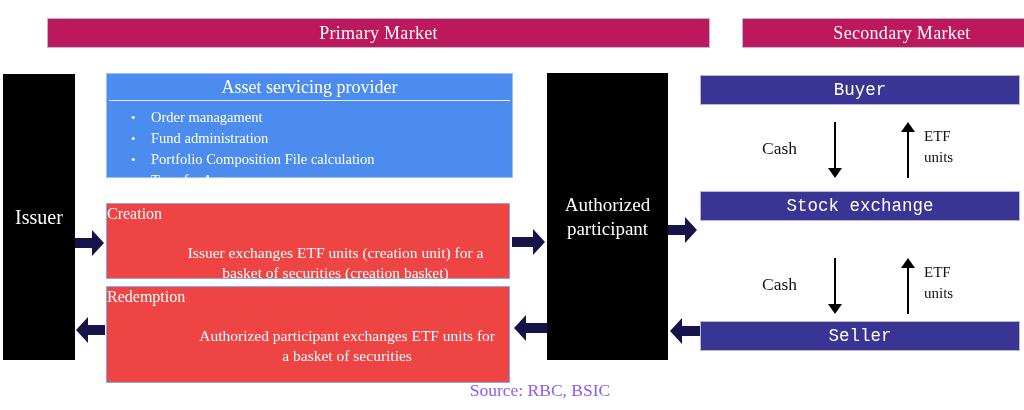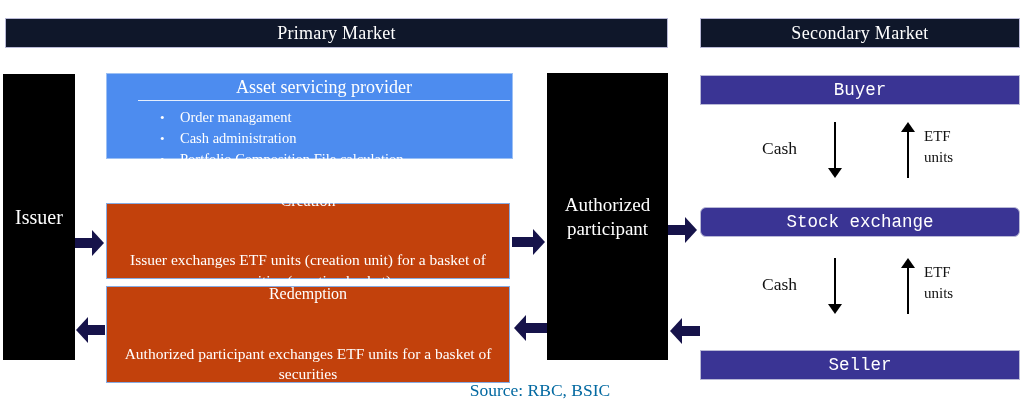--- a/index.html
+++ b/index.html
@@ -5,68 +5,68 @@
   html,body{margin:0;padding:0;background:#ffffff;}
   .stage{
     position:relative;
     width:1024px;height:410px;
     background:#ffffff;
     font-family:"Liberation Serif","DejaVu Serif",serif;
     overflow:hidden;
   }
   .box{position:absolute;box-sizing:border-box;color:#ffffff;}
   .hdr{
-    background:#0f172a;
+    background:#be185d;
     border:1px solid #b9b9d6;
     display:flex;align-items:center;justify-content:center;
-    font-size:18px;letter-spacing:.3px;
+    font-size:18px;letter-spacing:.3px;margin-left:42px;
   }
   .hdr-primary{left:5px;top:18px;width:663px;height:30px;}
   .hdr-secondary{left:700px;top:18px;width:320px;height:30px;}
   .blackbox{
     background:#000000;
     display:flex;align-items:center;justify-content:center;
     text-align:center;font-size:20px;line-height:1.25;
   }
   .issuer{left:3px;top:74px;width:72px;height:286px;}
   .ap{left:547px;top:73px;width:121px;height:287px;font-size:19px;}
   .asset{
-    left:106px;top:73px;width:407px;height:86px;
-    background:#4d8cef;border:1px solid #9cc0f4;padding-left:29px;
+    left:106px;top:73px;width:407px;height:105px;
+    background:#4d8cef;border:1px solid #9cc0f4;
   }
   .asset-title{
     display:block;text-align:center;font-size:18px;
     padding:3px 0 2px 0;margin:0 2px;
     border-bottom:1px solid rgba(255,255,255,.85);
   }
   .asset-list{margin:6px 0 16px 0;padding:0 10px 0 30px;list-style:none;}
   .asset-list li{
     font-size:14.5px;line-height:21px;position:relative;padding-left:14px;
   }
   .asset-list li::before{
     content:"•";position:absolute;left:-6px;top:0;font-size:13px;
   }
   .procbox{
-    left:106px;width:404px;background:#c2410c;border:1px solid #86abe3;
-    text-align:center;display:flex;flex-direction:column;justify-content:center;
+    left:106px;width:404px;background:#ef4444;border:1px solid #86abe3;
+    text-align:center;display:flex;flex-direction:row;justify-content:center;
   }
   .creation{top:203px;height:76px;}
   .redemption{top:286px;height:97px;}
   .proc-title{font-size:16px;line-height:1.3;}
   .proc-body{font-size:15.5px;line-height:1.32;padding:0 14px;margin-top:39px;}
   .purple{
     background:#3a3494;border:1px solid #b9b9d6;
     left:700px;width:320px;height:30px;
     display:flex;align-items:center;justify-content:center;
     font-size:17.5px;
     font-family:Liberation Mono, monospace;
   }
   .buyer{top:75px;}
-  .stock{top:207px;border-radius:6px;}
-  .seller{top:321px;margin-top:29px;}
+  .stock{top:191px;}
+  .seller{top:321px;}
   
   .h-arrow{position:absolute;height:26px;}
   .h-arrow .shaft{position:absolute;top:8px;height:10px;background:#16134a;}
   .h-arrow.right .shaft{left:0;right:10px;}
   .h-arrow.right .tip{
     position:absolute;right:0;top:0;width:0;height:0;
     border-top:13px solid transparent;border-bottom:13px solid transparent;
     border-left:12px solid #16134a;
   }
   .h-arrow.left .shaft{left:10px;right:0;}
@@ -92,21 +92,21 @@
     position:absolute;top:0;left:1px;width:0;height:0;
     border-left:7px solid transparent;border-right:7px solid transparent;
     border-bottom:10px solid #000000;
   }
   .va-cash{left:127px;}
   .va-etf{left:200px;}
   .flow-cash{position:absolute;left:62px;top:33px;font-size:17.5px;}
   .flow-etf{position:absolute;left:224px;top:21px;width:54px;font-size:15px;line-height:1.42;}
   .source{
     position:absolute;left:380px;top:380px;width:320px;
-    text-align:center;color:#0369a1;font-size:17.5px;
+    text-align:center;color:#8b5cf6;font-size:17.5px;
   }
 </style>
 </head>
 <body>
 
 <div class="stage">
 
   <div class="box hdr hdr-primary">
     <span>Primary Market</span>
   </div>
@@ -115,21 +115,21 @@
   </div>
 
   <div class="box blackbox issuer">
     <span>Issuer</span>
   </div>
 
   <div class="box asset">
     <span class="asset-title">Asset servicing provider</span>
     <ul class="asset-list">
       <li>Order managament</li>
-      <li>Cash administration</li>
+      <li>Fund administration</li>
       <li>Portfolio Composition File calculation</li>
       <li>Transfer Agency</li>
     </ul>
   </div>
 
   <div class="box procbox creation">
     <div class="proc-title">Creation</div>
     <div class="proc-body">Issuer exchanges ETF units (creation unit) for a basket of securities (creation basket)</div>
   </div>
 

